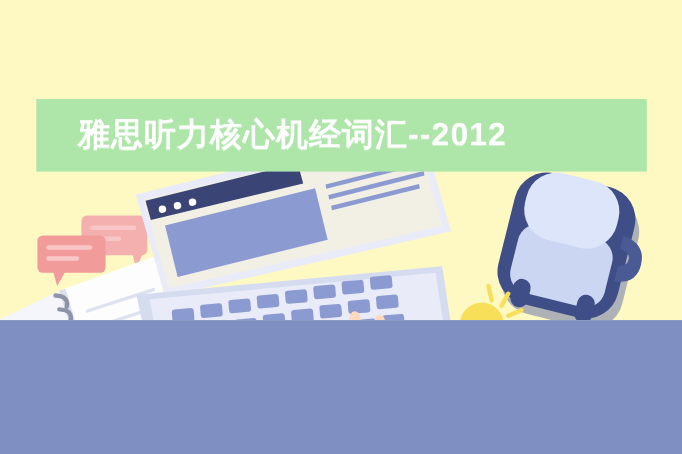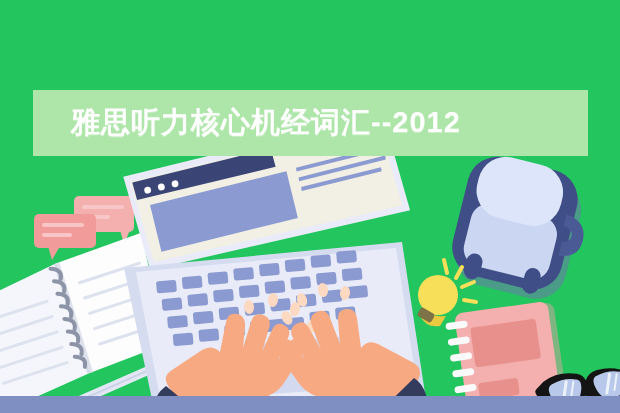--- a/index.html
+++ b/index.html
@@ -1,21 +1,21 @@
 <!DOCTYPE html>
 <html><head>
 <meta charset="utf-8">
 <style>
   html,body{margin:0;padding:0;}
   body{
     width:620px;height:413px;overflow:hidden;
     font-family:"Liberation Sans","DejaVu Sans",sans-serif;
     background:#808fc2;
   }
-  .stage{position:relative;width:620px;height:396px;overflow:hidden;background:#22c55e;}
+  .stage{position:relative;width:620px;height:291px;overflow:hidden;background:#fef9c3;}
 
   
   .banner{
     position:absolute;left:33px;top:90px;width:555px;height:66px;
     background:#aee6a9;z-index:40;
     display:flex;align-items:center;
   }
   .banner-title{
     margin-left:38px;
     color:#ffffff;

